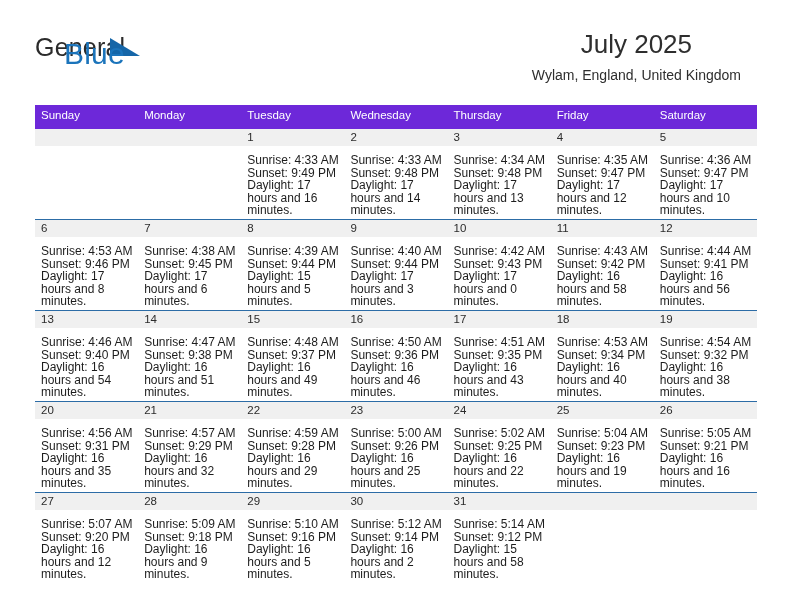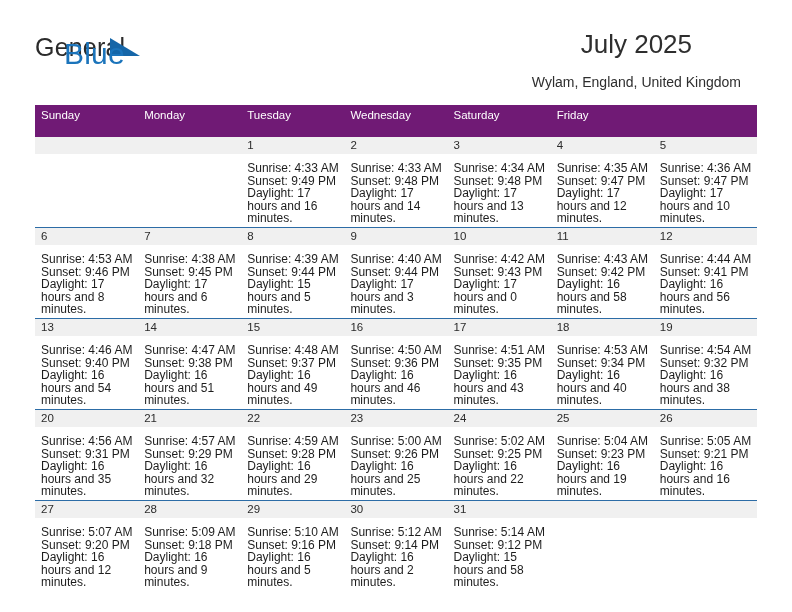--- a/index.html
+++ b/index.html
@@ -70,38 +70,38 @@
     top: 0;
     text-align: center;
   }
   .cal-title {
     font-size: 26px;
     color: #2e2e2e;
     line-height: 32px;
     white-space: nowrap;
   }
   .cal-subtitle {
-    margin-top: 14px;
+    margin-top: 7px;
     font-size: 14px;
     color: #2e2e2e;
     line-height: 17px;
     white-space: nowrap;
   }
 
   
   .calendar {
     position: absolute;
     left: 35px;
     top: 105px;
     width: 722px;
   }
   .dow-row {
     display: flex;
-    background: #701a75;
-    height: 32px;
+    background: #6d28d9;
+    height: 24px;
   }
   .dow-cell {
     flex: 0 0 103.14px;
     width: 103.14px;
     box-sizing: border-box;
     padding-left: 6px;
     color: #ffffff;
     font-size: 11.5px;
     line-height: 20px;
     white-space: nowrap;
@@ -173,22 +173,23 @@
     </div>
 
   </div>
 
   <div class="calendar">
     <div class="dow-row">
       <div class="dow-cell">Sunday</div>
       <div class="dow-cell">Monday</div>
       <div class="dow-cell">Tuesday</div>
       <div class="dow-cell">Wednesday</div>
+      <div class="dow-cell">Thursday</div>
+      <div class="dow-cell">Friday</div>
       <div class="dow-cell">Saturday</div>
-      <div class="dow-cell">Friday</div>
     </div>
 
     <div id="weeks-container">
         <div class="week-row first">
           <div class="day-cell empty">
             <div class="day-number-band">
               <span class="day-number"></span>
             </div>
           </div>
           <div class="day-cell empty">

